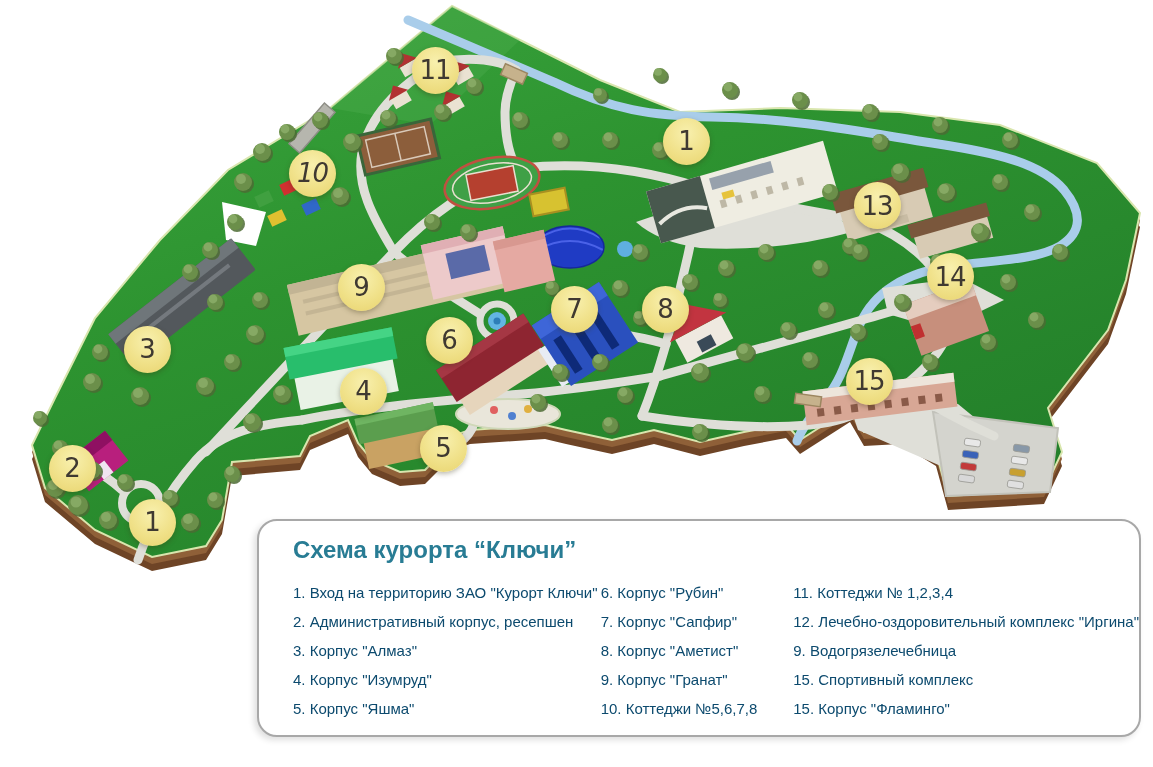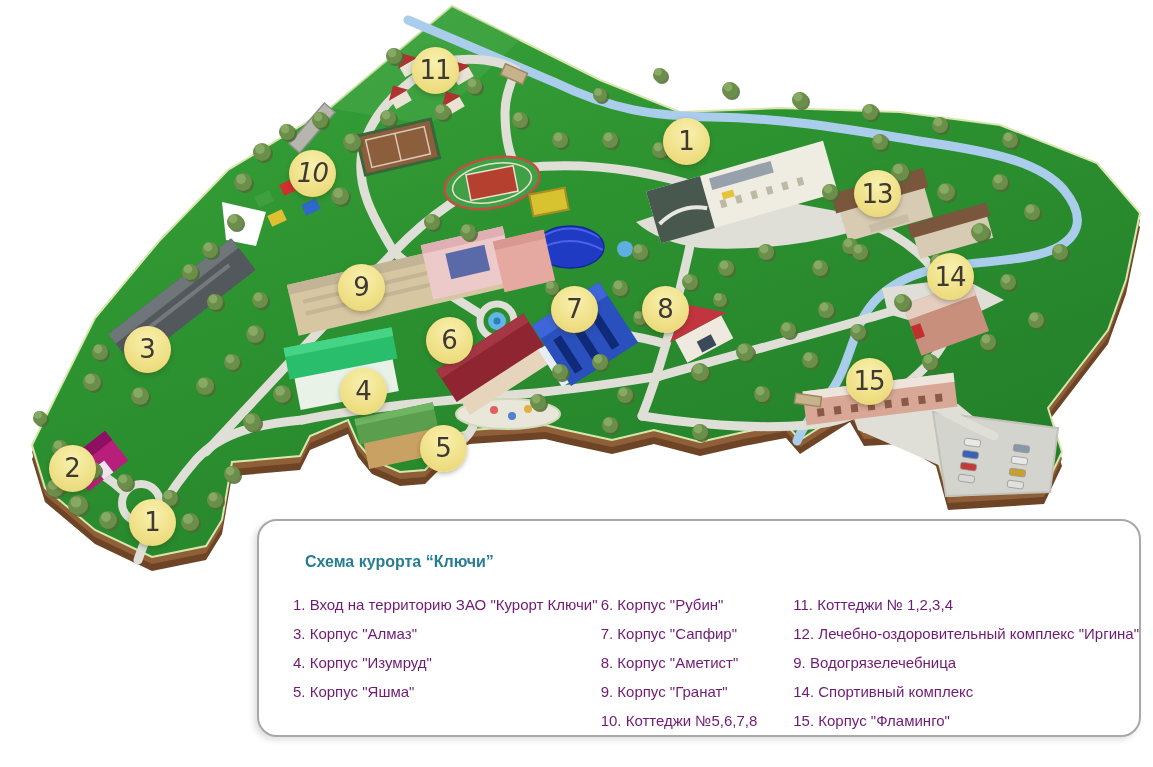--- a/index.html
+++ b/index.html
@@ -10,24 +10,24 @@
   .marker{position:absolute;width:47px;height:47px;border-radius:50%;
           background:radial-gradient(circle at 50% 32%, #f8f0ae 0%, #f0e189 55%, #e8d36e 100%);
           box-shadow:0 2px 5px rgba(60,55,20,.35);
           display:flex;align-items:center;justify-content:center;
           font-family:"DejaVu Sans","Liberation Sans",sans-serif;
           font-size:26px;color:#3f3931;letter-spacing:-1px;cursor:pointer;}
   .legend{position:absolute;left:257px;top:519px;width:884px;height:218px;box-sizing:border-box;
           background:#ffffff;border:2px solid #a8a8a8;border-radius:20px;
           box-shadow:-3px 3px 6px rgba(0,0,0,.13);
           padding:15px 0 0 34px;}
-  .legend-title{margin:12px;font-size:16px;line-height:28px;font-weight:bold;color:#287c94;}
+  .legend-title{margin:0;font-size:24px;line-height:28px;font-weight:bold;color:#287c94;}
   .legend-cols{display:flex;margin-top:14px;}
   .legend-cols ul{list-style:none;margin:0;padding:0;}
-  .legend-cols ul li{font-size:15px;line-height:29px;color:#701a75;white-space:nowrap;}
+  .legend-cols ul li{font-size:15px;line-height:29px;color:#0c4a6e;white-space:nowrap;}
   .col-1{width:313px;}
   .col-2{width:196px;}
   .col-3{flex:1;}
 </style>
 </head>
 <body>
 
 <div class="stage">
 
 <svg class="map-svg" viewBox="0 0 1153 767" xmlns="http://www.w3.org/2000/svg">
@@ -558,44 +558,45 @@
       <div class="marker" style="left: 123.5px; top: 325.5px;">3</div>
       <div class="marker" style="left: 339.5px; top: 367.5px;">4</div>
       <div class="marker" style="left: 419.5px; top: 424.5px;">5</div>
       <div class="marker" style="left: 425.5px; top: 316.5px;">6</div>
       <div class="marker" style="left: 550.5px; top: 285.5px;">7</div>
       <div class="marker" style="left: 641.5px; top: 285.5px;">8</div>
       <div class="marker" style="left: 337.5px; top: 263.5px;">9</div>
       <div class="marker" style="left: 289px; top: 149.5px; font-style: italic;">10</div>
       <div class="marker" style="left: 411.5px; top: 46.5px;">11</div>
       <div class="marker" style="left: 662.5px; top: 117.5px;">1</div>
-      <div class="marker" style="left: 853.5px; top: 170px;">13</div>
+      <div class="marker" style="left: 853.5px; top: 182px;">13</div>
       <div class="marker" style="left: 926.5px; top: 253px;">14</div>
       <div class="marker" style="left: 845.5px; top: 357.5px;">15</div>
     </div>
 
 <div class="legend">
   <h1 class="legend-title">Схема курорта “Ключи”</h1>
   <div class="legend-cols">
     <ul class="col-1" id="col0">
           <li>1. Вход на территорию ЗАО "Курорт Ключи"</li>
+          <li>2. Административный корпус, ресепшен</li>
           <li>3. Корпус "Алмаз"</li>
           <li>4. Корпус "Изумруд"</li>
           <li>5. Корпус "Яшма"</li>
         </ul>
     <ul class="col-2" id="col1">
           <li>6. Корпус "Рубин"</li>
           <li>7. Корпус "Сапфир"</li>
           <li>8. Корпус "Аметист"</li>
           <li>9. Корпус "Гранат"</li>
           <li>10. Коттеджи №5,6,7,8</li>
         </ul>
     <ul class="col-3" id="col2">
           <li>11. Коттеджи № 1,2,3,4</li>
           <li>12. Лечебно-оздоровительный комплекс "Иргина"</li>
           <li>9. Водогрязелечебница</li>
-          <li>14. Спортивный комплекс</li>
+          <li>15. Спортивный комплекс</li>
           <li>15. Корпус "Фламинго"</li>
         </ul>
   </div>
 </div>
 
 </div>
 
 </body></html>

